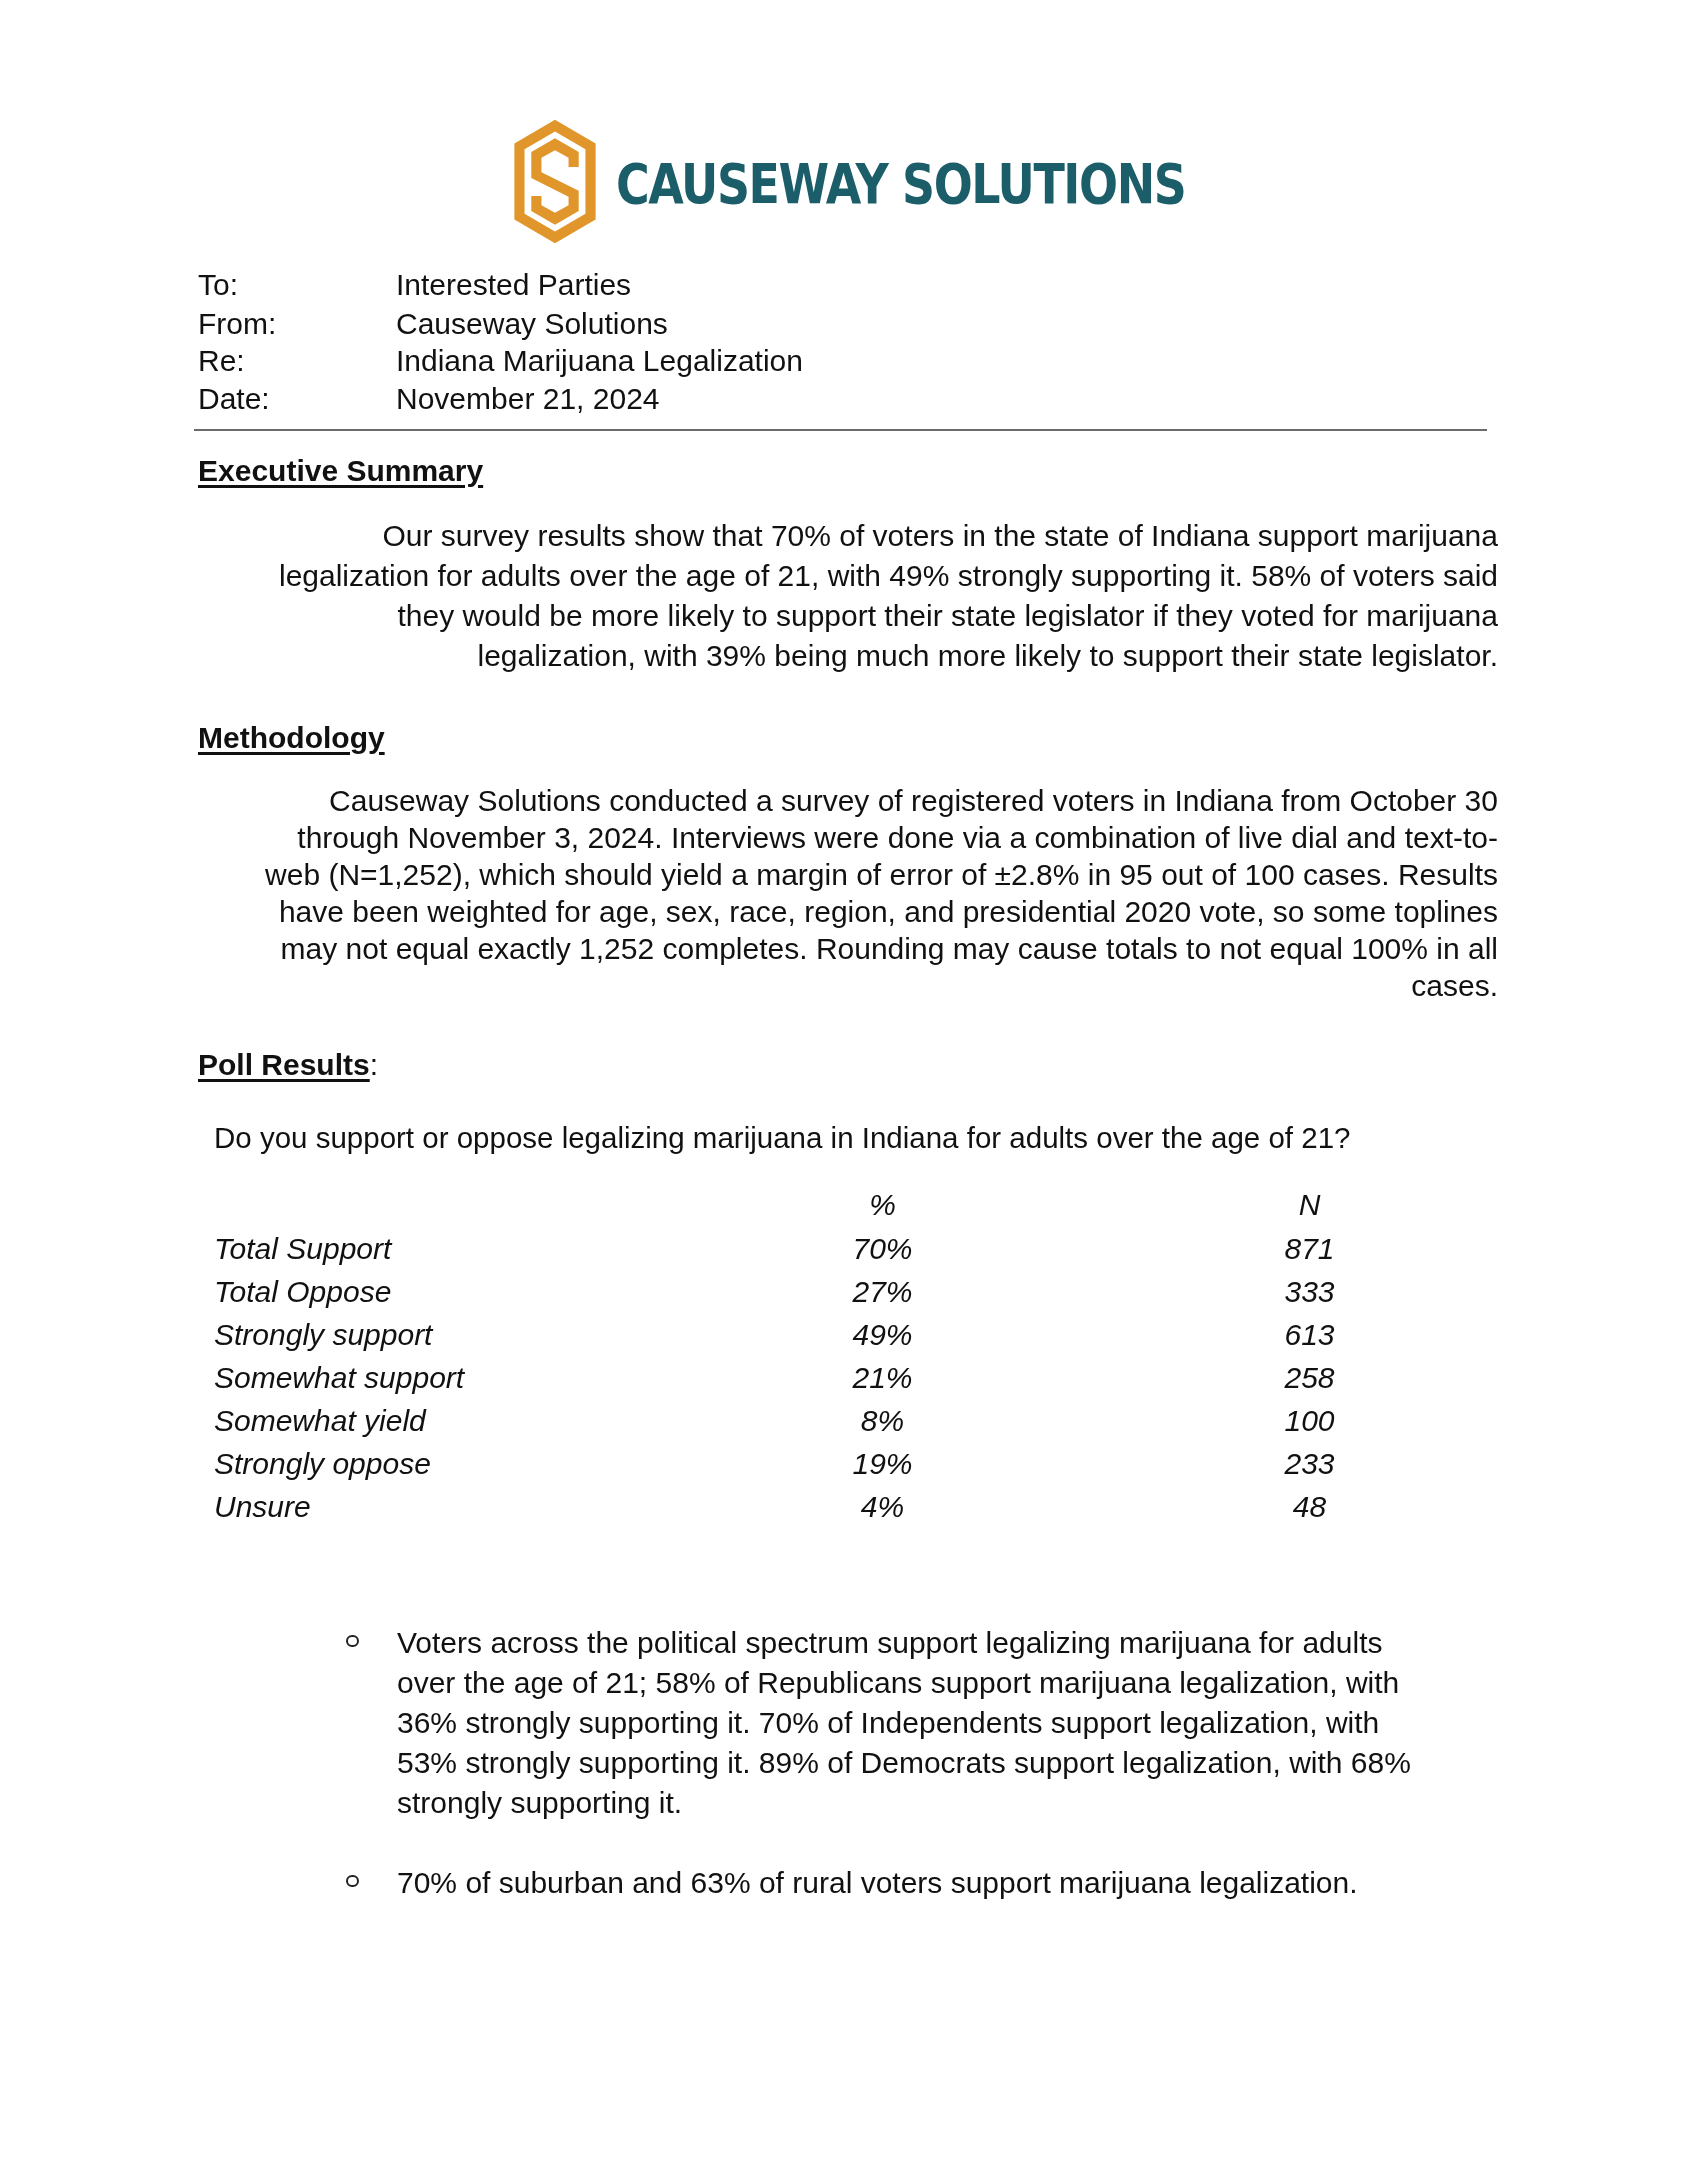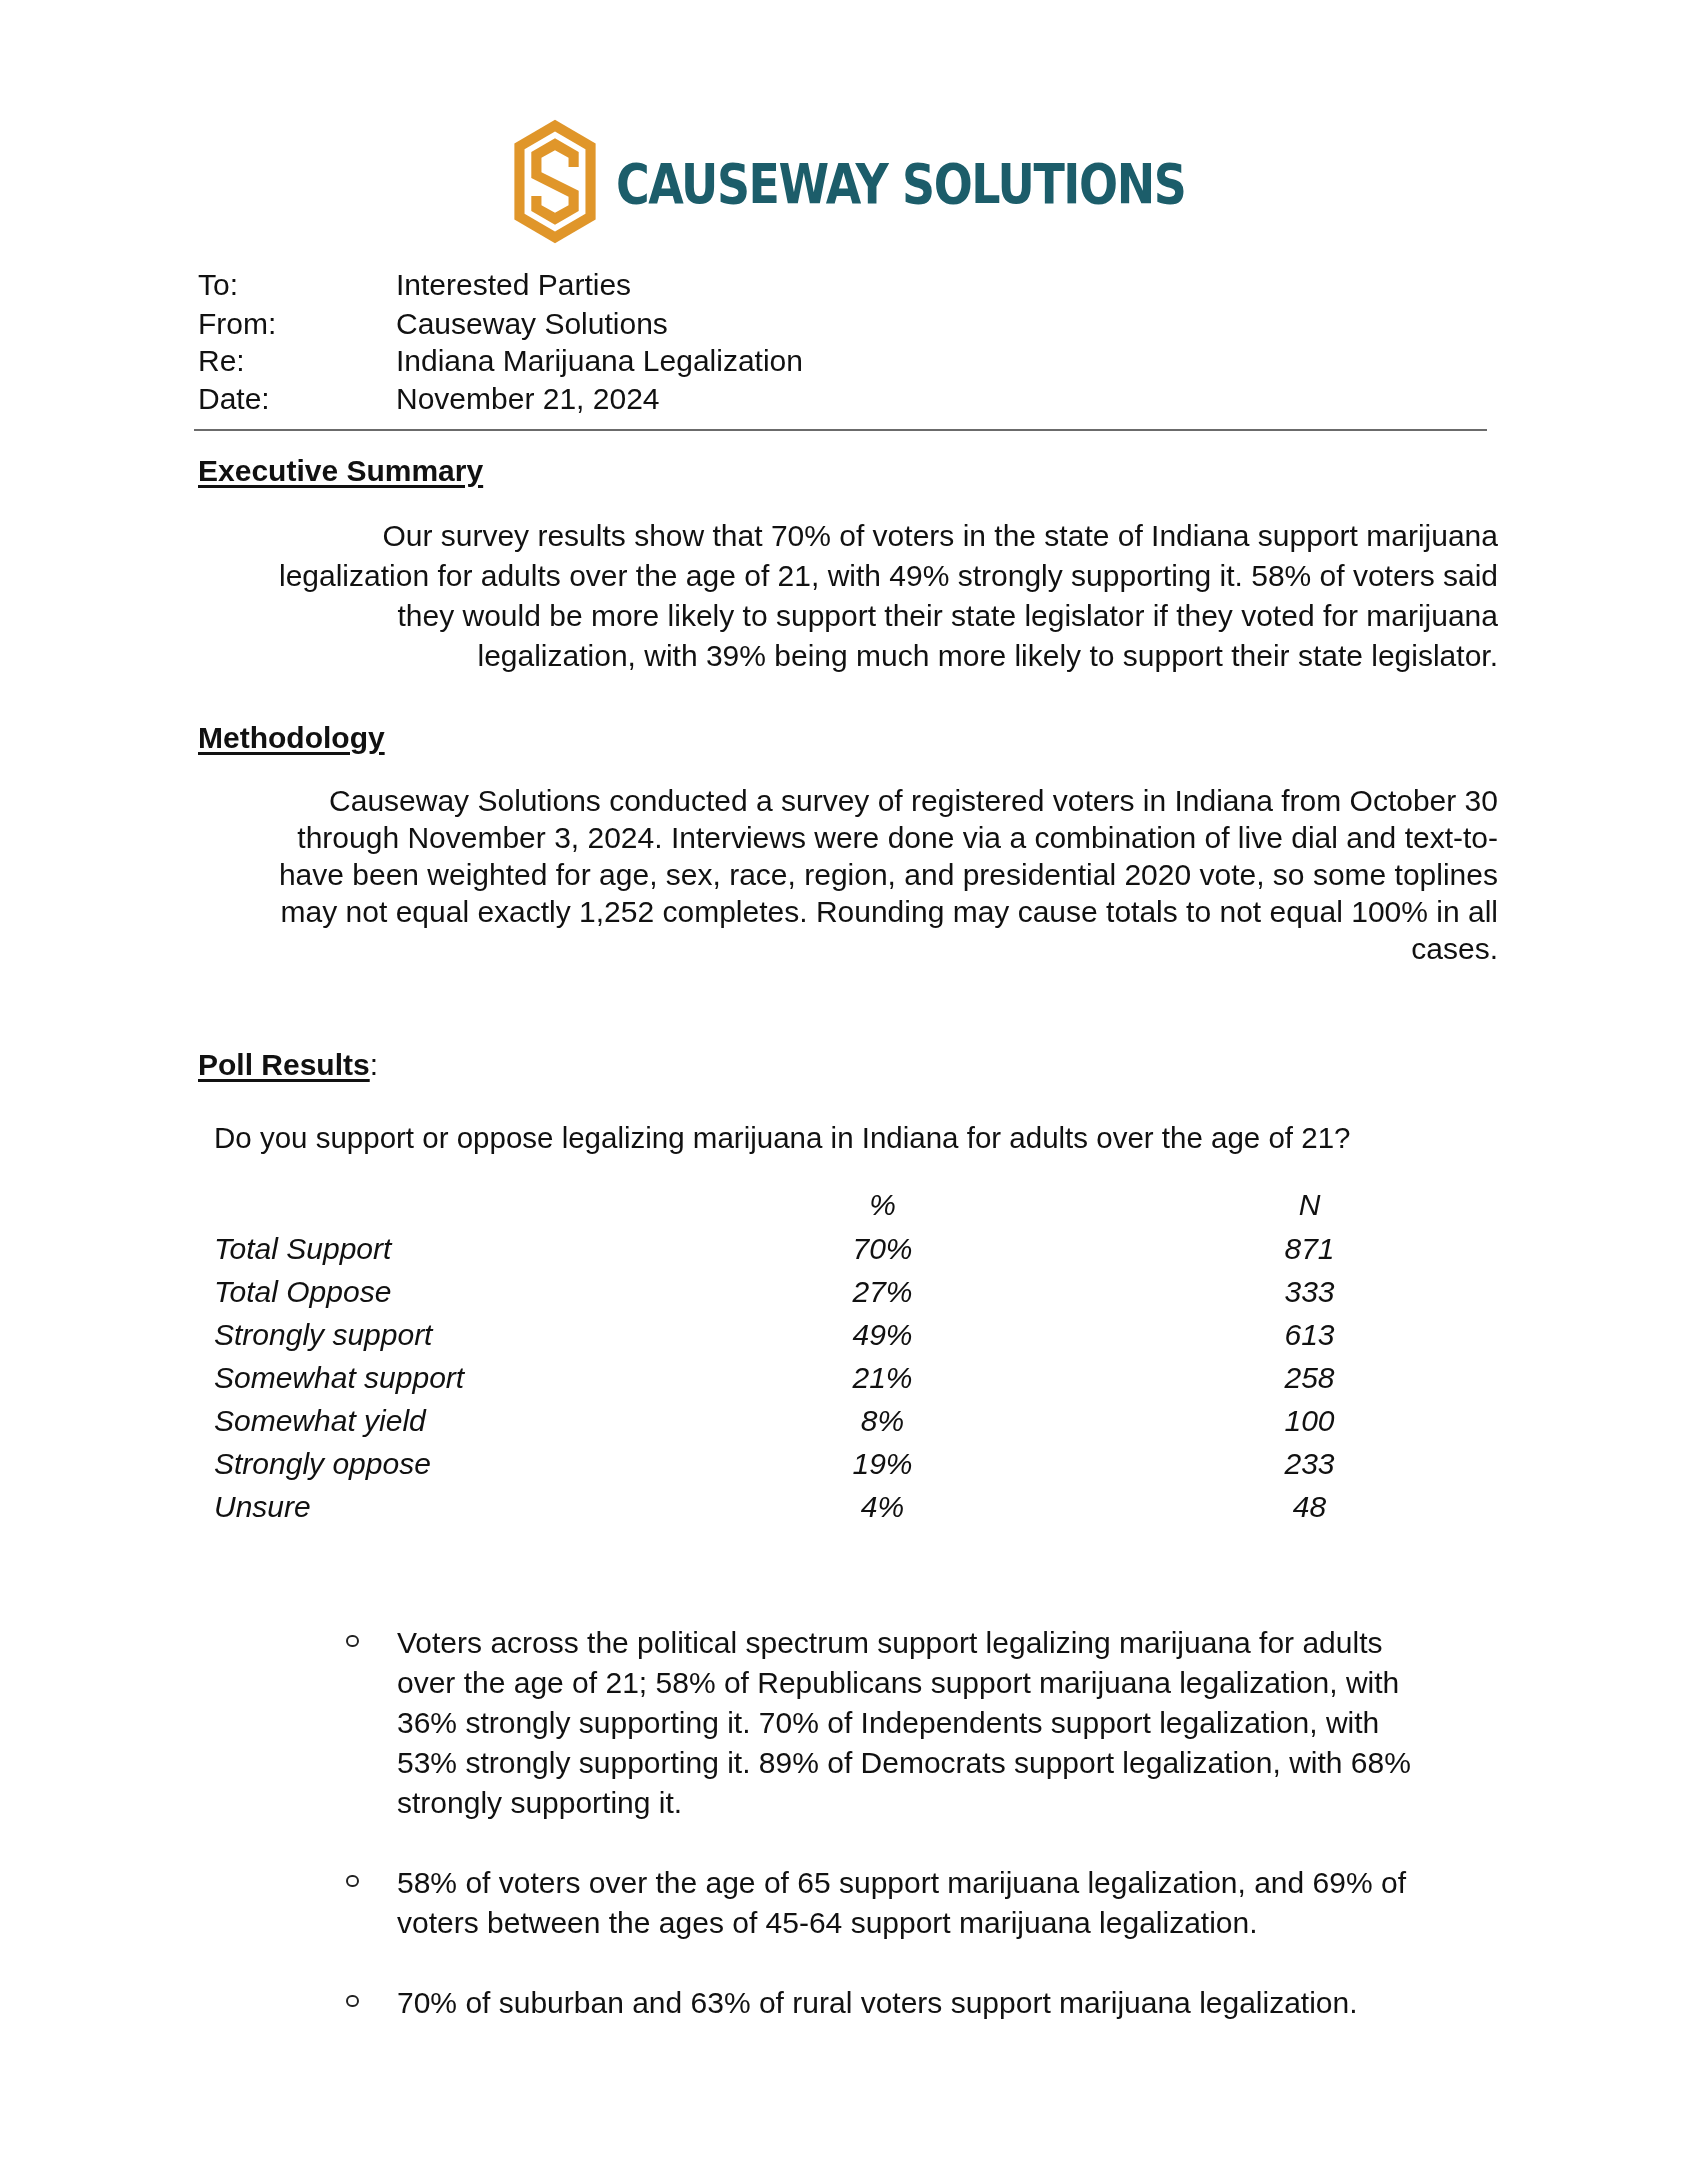--- a/index.html
+++ b/index.html
@@ -85,20 +85,21 @@
   <span class="ln">Our survey results show that 70% of voters in the state of Indiana support marijuana</span>
   <span class="ln">legalization for adults over the age of 21, with 49% strongly supporting it. 58% of voters said</span>
   <span class="ln">they would be more likely to support their state legislator if they voted for marijuana</span>
   <span class="ln">legalization, with 39% being much more likely to support their state legislator.</span>
 </div>
 
 <div class="abs heading" style="top:719px;">Methodology</div>
 <div class="abs para tight" style="top:782px;">
   <span class="ln">Causeway Solutions conducted a survey of registered voters in Indiana from October 30</span>
   <span class="ln">through November 3, 2024. Interviews were done via a combination of live dial and text-to-</span>
+  <span class="ln">web (N=1,252), which should yield a margin of error of ±2.8% in 95 out of 100 cases. Results</span>
   <span class="ln">have been weighted for age, sex, race, region, and presidential 2020 vote, so some toplines</span>
   <span class="ln">may not equal exactly 1,252 completes. Rounding may cause totals to not equal 100% in all</span>
   <span class="ln">cases.</span>
 </div>
 
 <div class="abs heading" style="top:1046px;">
   <span>Poll Results</span><span class="trail">:</span>
 </div>
 <div class="abs question">Do you support or oppose legalizing marijuana in Indiana for adults over the age of 21?</div>
 
@@ -151,24 +152,17 @@
       <span class="ln">Voters across the political spectrum support legalizing marijuana for adults</span>
       <span class="ln">over the age of 21; 58% of Republicans support marijuana legalization, with</span>
       <span class="ln">36% strongly supporting it. 70% of Independents support legalization, with</span>
       <span class="ln">53% strongly supporting it. 89% of Democrats support legalization, with 68%</span>
       <span class="ln">strongly supporting it.</span>
     </div>
   </div>
   <div class="bullet">
     <span class="mark"></span>
     <div class="txt">
-      <span class="ln">58% of voters over the age of 65 support marijuana legalization, and 69% of</span>
-      <span class="ln">voters between the ages of 45-64 support marijuana legalization.</span>
-    </div>
-  </div>
-  <div class="bullet">
-    <span class="mark"></span>
-    <div class="txt">
       <span class="ln">70% of suburban and 63% of rural voters support marijuana legalization.</span>
     </div>
   </div>
 </div>
 
 
 </body></html>

